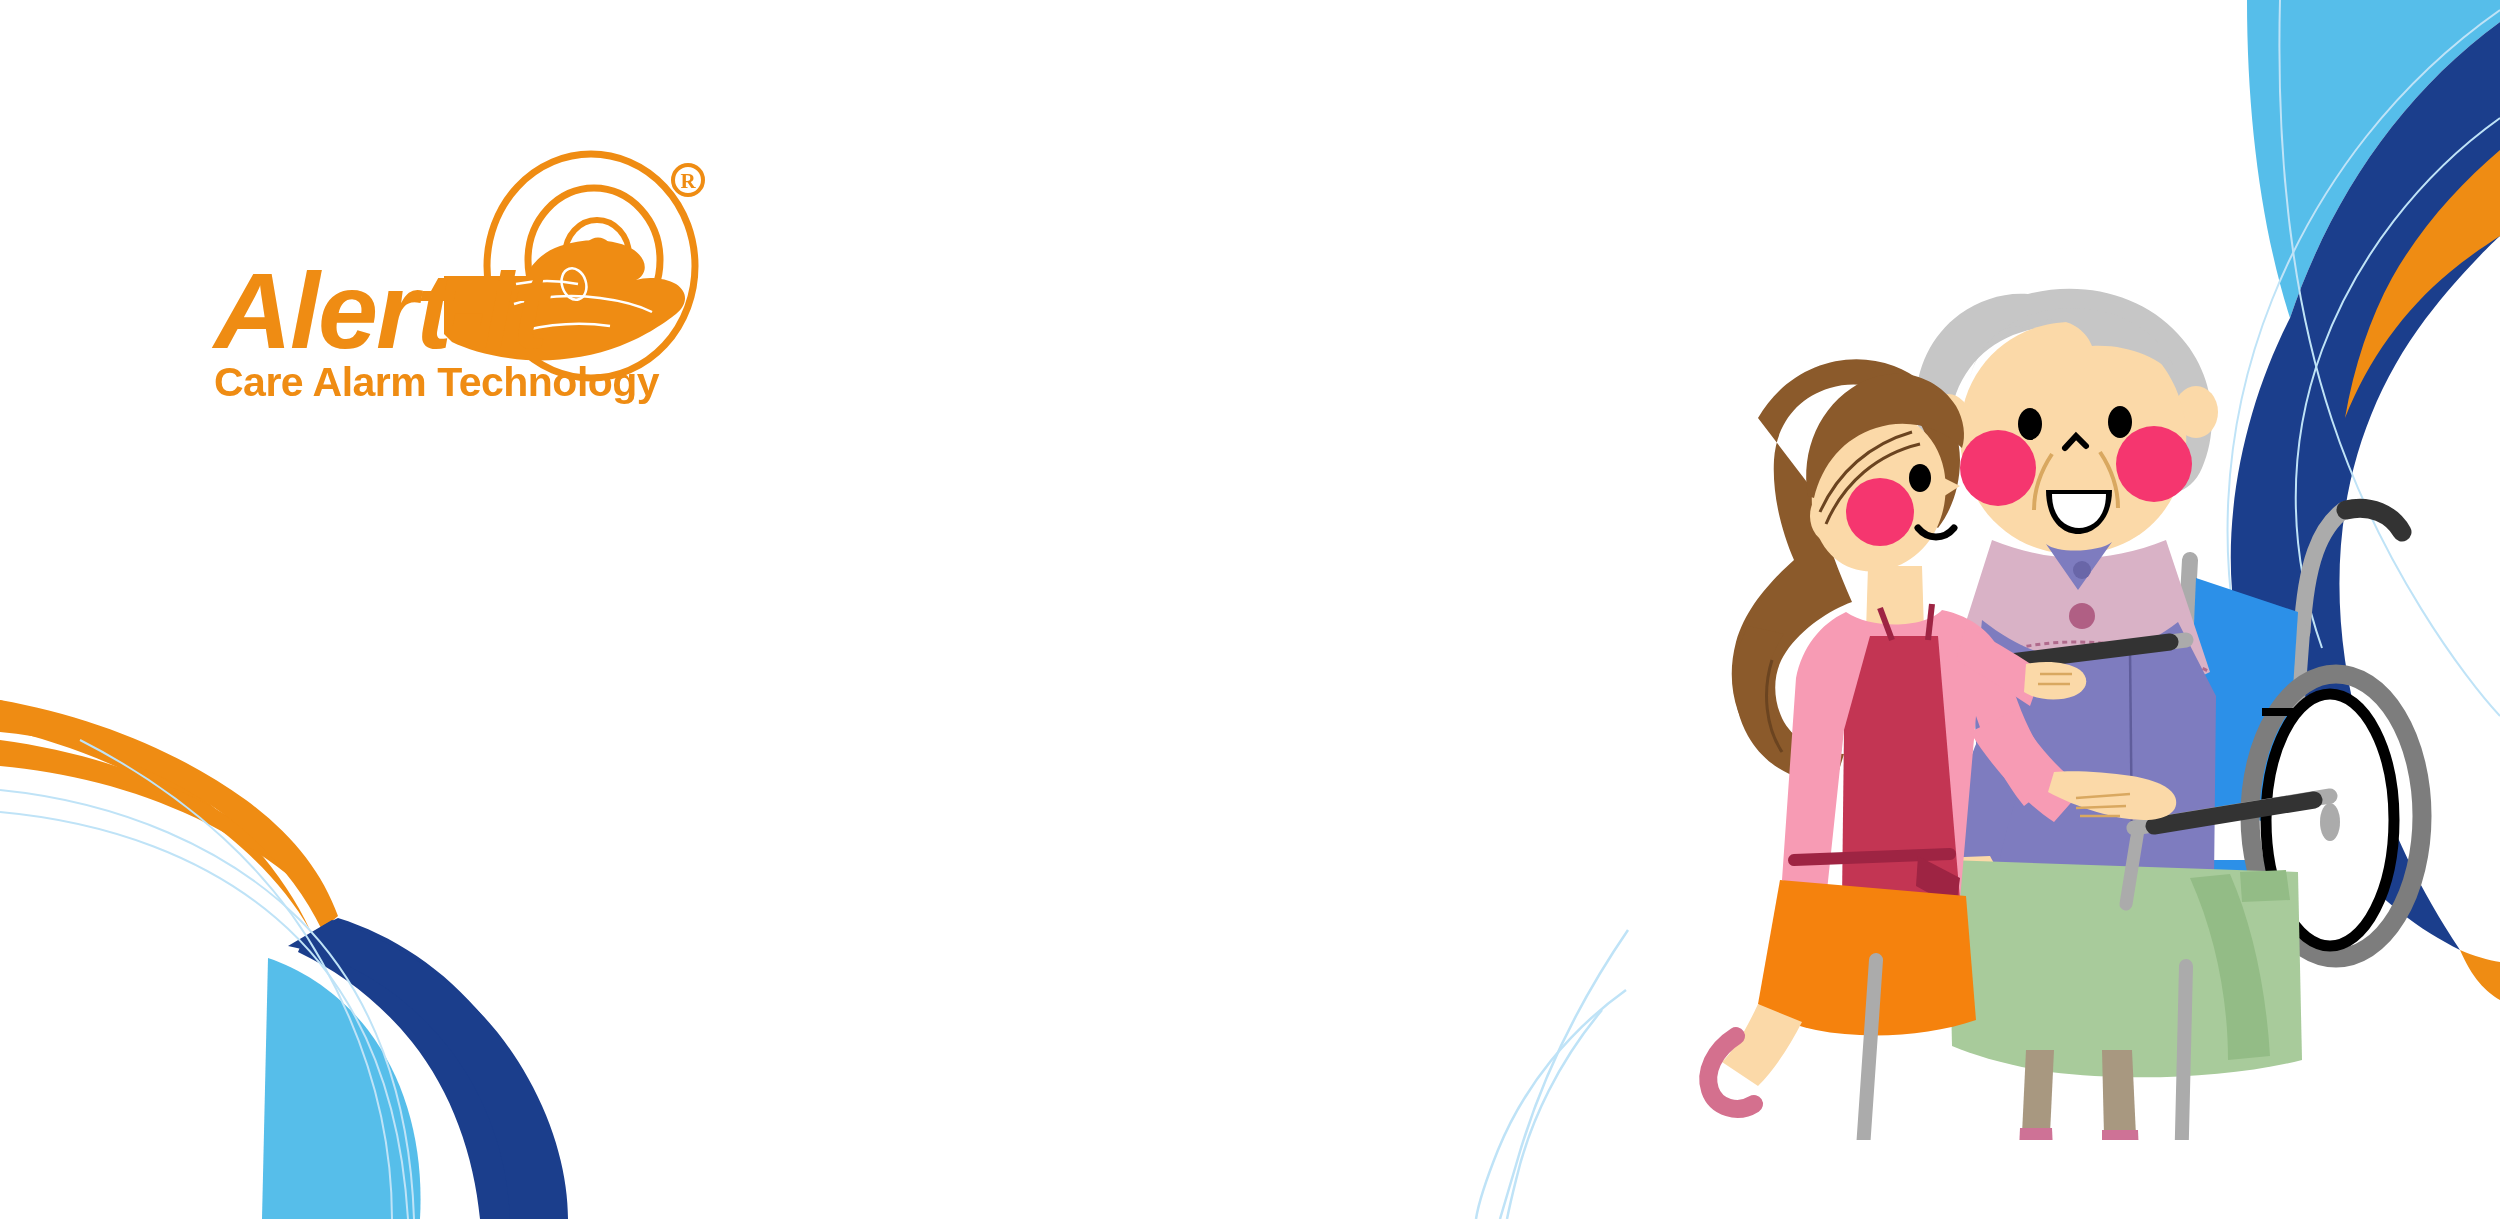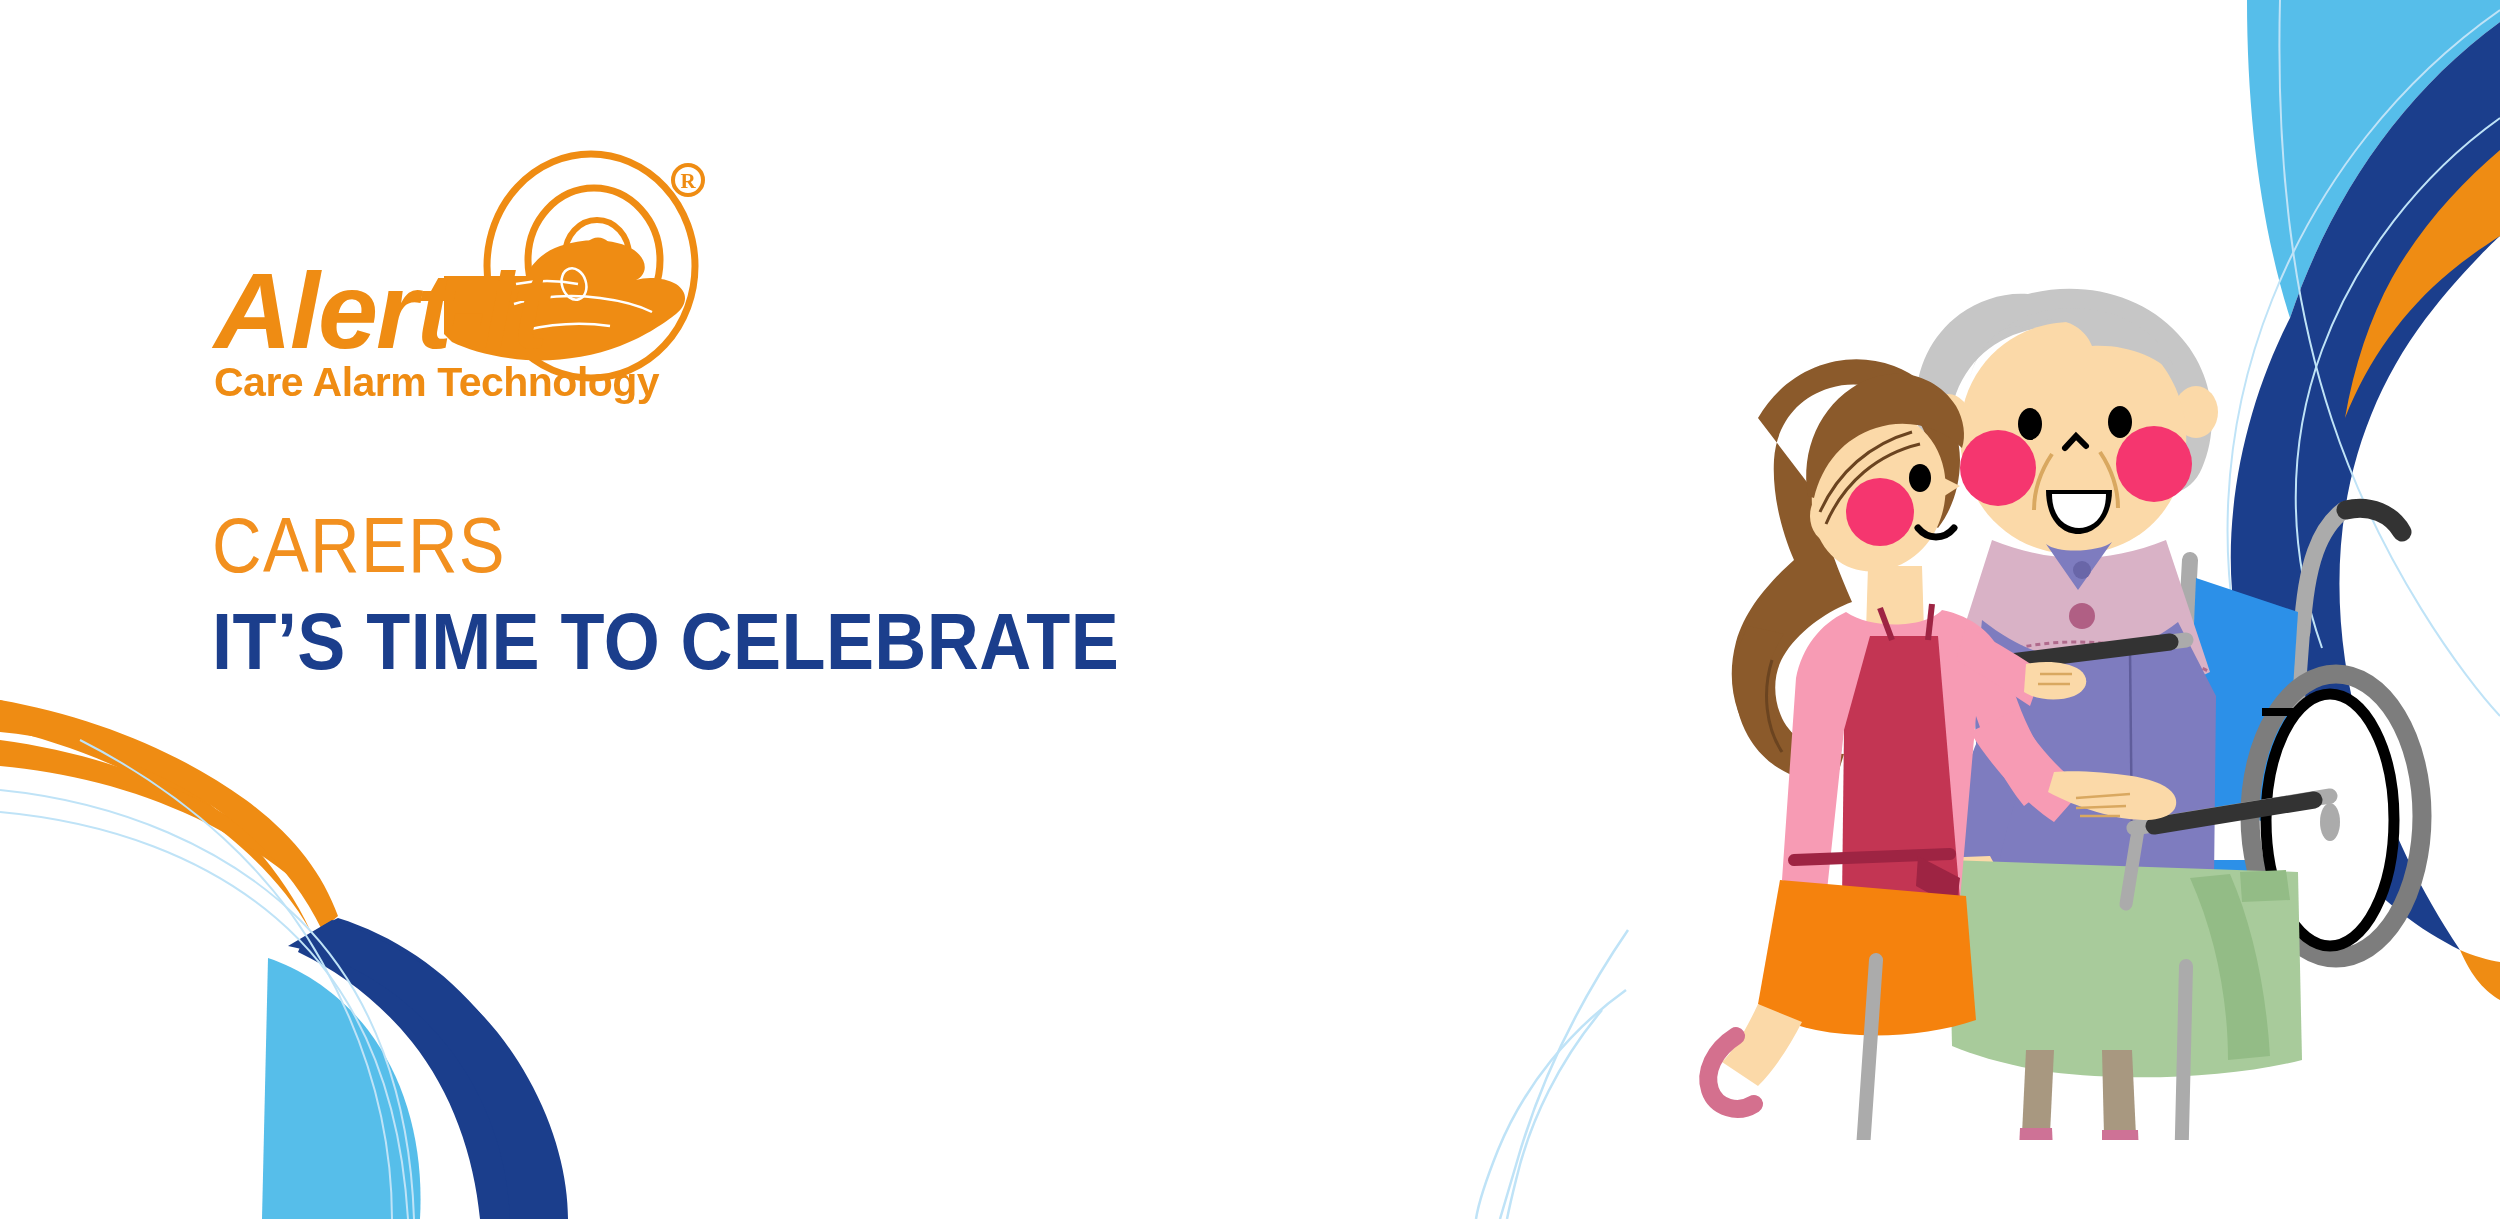--- a/index.html
+++ b/index.html
@@ -148,24 +148,20 @@
       <path fill="none" stroke="#FFFFFF" stroke-width="2.5" d="M318,156 C344,148 376,146 404,150 C428,153 444,158 456,164"></path>
       <path fill="none" stroke="#FFFFFF" stroke-width="2.5" d="M330,182 C356,176 386,174 414,178"></path>
       <ellipse cx="378" cy="136" rx="12" ry="16" fill="none" stroke="#FFFFFF" stroke-width="2.5" transform="rotate(-18 378 136)"></ellipse>
 
       <text x="18" y="200" font-family="Liberation Sans Narrow, Liberation Sans, sans-serif" font-size="108" font-weight="700" font-style="italic" fill="#EF8C13" letter-spacing="-2">Alert-it</text>
 
       <text x="18" y="248" font-family="Liberation Sans Narrow, Liberation Sans, sans-serif" font-size="41" font-weight="700" fill="#EF8C13" letter-spacing="-0.5">Care Alarm Technology</text>
     </svg>
   </div>
 
-  <div class="text-block">
-    <div class="kicker">CARERS</div>
-    <div class="headline">IT’S TIME TO CELEBRATE</div>
-  </div>
 
   <div class="illustration">
     <svg viewBox="0 0 840 880" xmlns="http://www.w3.org/2000/svg">
 
       <g>
 
         <path fill="none" stroke="#ABABAB" stroke-width="17" stroke-linecap="round" d="M672,372 C676,302 690,268 714,250"></path>
         <path fill="none" stroke="#333333" stroke-width="19" stroke-linecap="round" d="M716,250 C740,244 762,254 772,272"></path>
 
         <path fill="none" stroke="#ABABAB" stroke-width="16" stroke-linecap="round" d="M672,372 L658,560"></path>

